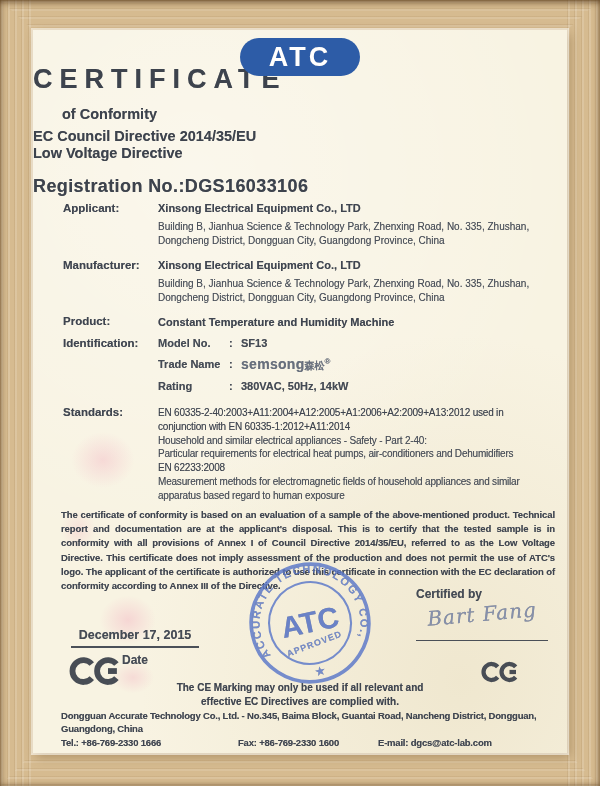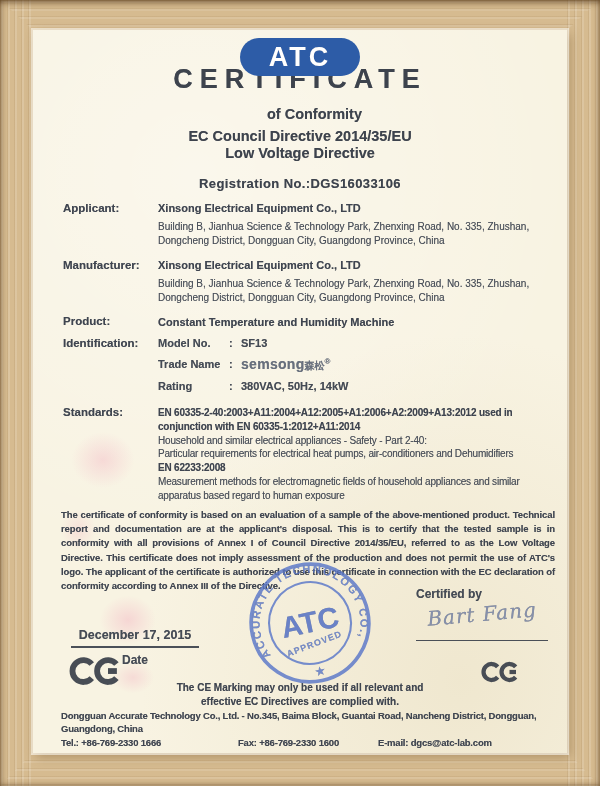--- a/index.html
+++ b/index.html
@@ -33,47 +33,47 @@
       #f8f3e2;
     box-shadow:0 0 0 2px rgba(255,255,250,.55),3px 4px 10px rgba(100,70,30,.35);
     color:#454b55;}
   .smudge{position:absolute;border-radius:50%;pointer-events:none;}
   .s1{left:25px;top:390px;width:90px;height:80px;background:radial-gradient(closest-side,rgba(236,110,160,.20),transparent 70%);}
   .s2{left:55px;top:555px;width:80px;height:70px;background:radial-gradient(closest-side,rgba(236,110,160,.22),transparent 70%);}
   .s3{left:70px;top:625px;width:60px;height:45px;background:radial-gradient(closest-side,rgba(236,110,160,.18),transparent 70%);}
   .s4{left:20px;top:470px;width:50px;height:60px;background:radial-gradient(closest-side,rgba(236,110,160,.15),transparent 70%);}
 
   .abs{position:absolute;}
-  .ctr{left:0;right:0;text-align:center;}
+  .ctr{left:0;right:0;text-align:left;}
   .ink{color:#454b55;text-shadow:0 0 .4px rgba(70,75,85,.55);}
 
   
   .pill{left:50%;transform:translateX(-50%);top:8px;width:120px;height:38px;background:#2d5ca7;
     border-radius:19px;color:#fff;font-weight:bold;font-size:27px;letter-spacing:3px;
     display:flex;align-items:center;justify-content:center;z-index:3;}
   .title{top:34px;font-size:27px;font-weight:bold;letter-spacing:7px;color:#3d434d;z-index:2;}
   .h-bold{font-size:14.5px;font-weight:bold;color:#3d434d;}
   .subtitle{top:76px;padding-left:29px;}
   .dir1{top:98px;}
   .dir2{top:115px;}
-  .reg{top:146px;font-size:13px;letter-spacing:.4px;}
+  .reg{top:146px;font-size:18px;letter-spacing:.4px;}
 
   
   .lbl{left:30px;font-size:11.5px;font-weight:bold;color:#3f4550;}
   .cname{left:125px;font-size:11px;font-weight:bold;color:#3f4550;white-space:nowrap;}
   .addr{left:125px;font-size:10px;line-height:13.5px;color:#4a505a;white-space:nowrap;}
   .idkey{left:125px;font-size:11px;font-weight:bold;white-space:nowrap;}
   .idcolon{left:196px;font-size:11px;font-weight:bold;}
   .idval{left:208px;font-size:11px;font-weight:bold;white-space:nowrap;}
   .brand{font-size:14px;font-weight:bold;color:#68707e;letter-spacing:.3px;}
   .brand-cjk{font-size:10px;font-weight:bold;color:#68707e;}
   .brand-reg{font-size:8px;vertical-align:super;color:#68707e;}
   .stds{left:125px;top:376px;width:420px;}
   .std-line{font-size:10px;line-height:13.8px;white-space:nowrap;color:#4a505a;letter-spacing:-.2px;}
-  .std-b{font-weight:bold;color:#3f4550;}
+  .std-b{font-weight:normal;color:#3f4550;}
 
   .decl{left:28px;top:478px;width:494px;font-size:9.5px;font-weight:bold;line-height:14.2px;
         text-align:justify;color:#3f4550;letter-spacing:-.1px;}
 
   
   .certlbl{left:383px;top:557px;width:132px;text-align:left;font-size:12px;font-weight:bold;}
   .sig{left:383px;top:572px;width:132px;text-align:center;font-family:"DejaVu Serif",serif;
        font-style:italic;font-size:20px;color:#8690ab;transform:rotate(-5deg);letter-spacing:1px;}
   .sigline{left:383px;top:610px;width:132px;border-top:1.5px solid #4a4f57;}
   .dateblk{left:38px;top:598px;width:128px;text-align:center;}

